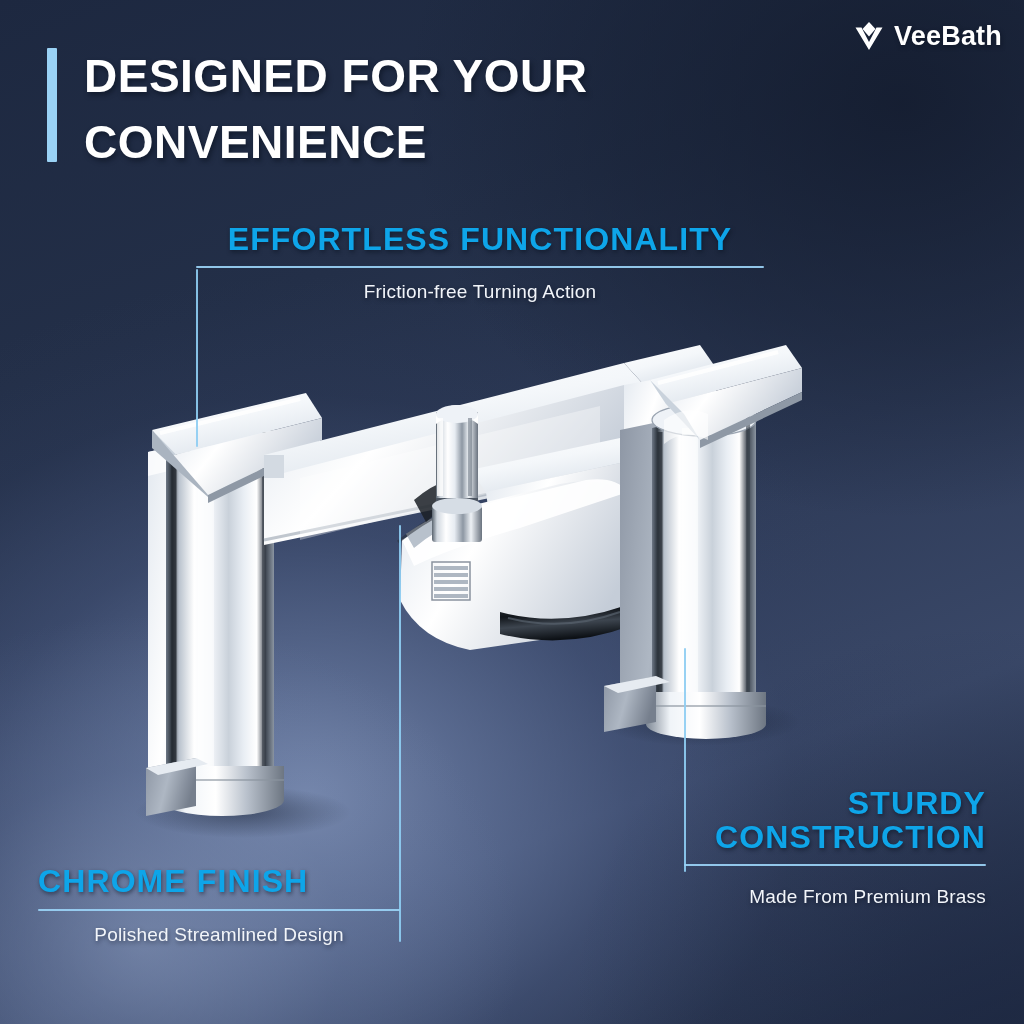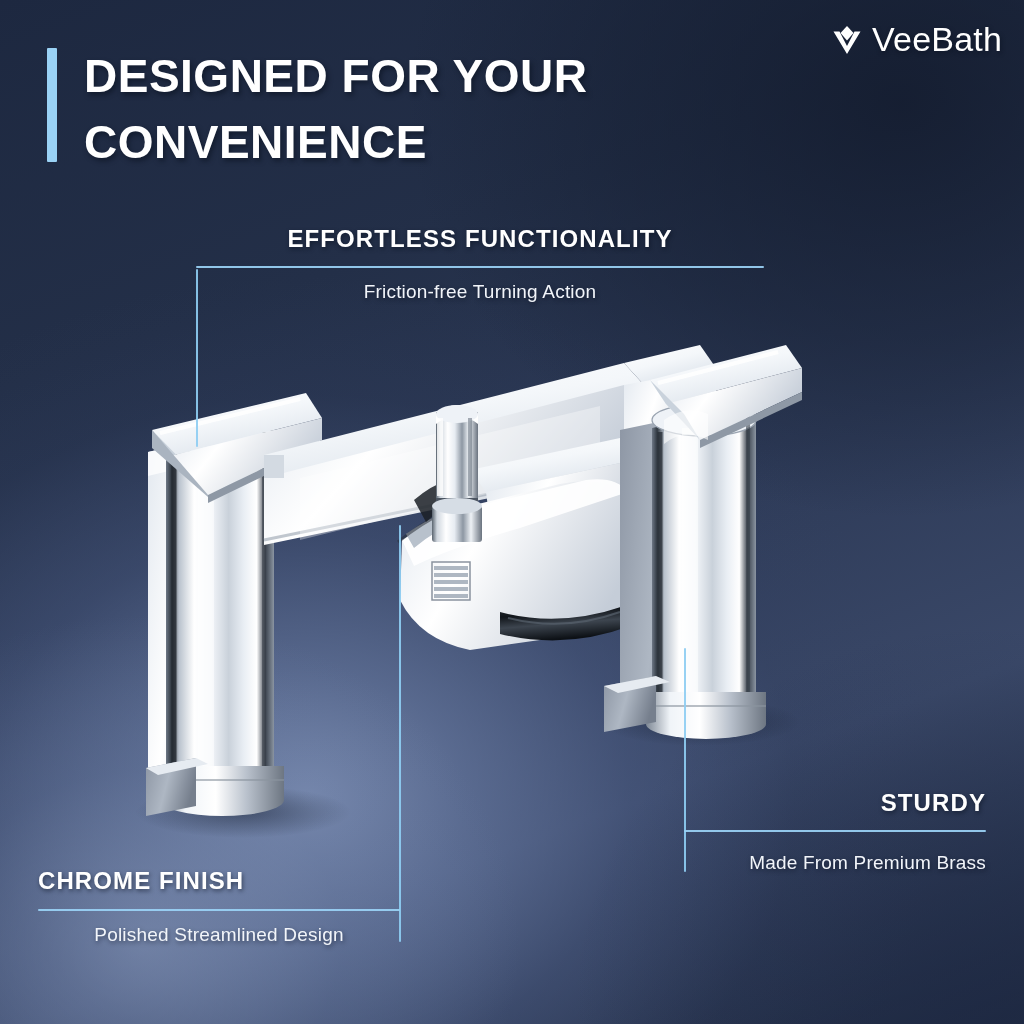--- a/index.html
+++ b/index.html
@@ -53,31 +53,31 @@
     position:absolute; left:84px; top:43px; width:640px;
     font-size:46px; font-weight:bold; letter-spacing:0.5px;
     line-height:66px; color:#ffffff;
     text-shadow:2px 3px 5px rgba(8,14,28,0.55);
   }
 
   
   .logo { position:absolute; right:22px; top:20px; display:flex; align-items:center; gap:9px; }
   .logo-mark { width:32px; height:32px; display:block; }
   .logo-text {
-    font-size:34px; font-weight:normal; color:#ffffff; letter-spacing:0.2px;
+    font-size:27px; font-weight:bold; color:#ffffff; letter-spacing:0.2px;
     text-shadow:1px 2px 4px rgba(8,14,28,0.5);
   }
 
   
   .product { position:absolute; left:0; top:0; width:1024px; height:1024px; }
 
   
   .callout { position:absolute; }
   .co-title {
-    color:#ffffff; font-size:24px; font-weight:bold; letter-spacing:1.1px;
+    color:#0ea5e9; font-size:32px; font-weight:bold; letter-spacing:1.1px;
     line-height:34px; text-shadow:1px 2px 4px rgba(8,14,28,0.55);
   }
   .co-sub {
     color:#f2f5fa; font-size:19px; font-weight:normal; letter-spacing:0.2px;
     line-height:28px; text-shadow:1px 2px 4px rgba(8,14,28,0.5);
   }
   .co-rule { height:2px; background:#9ad2f5; opacity:.93; border-radius:1px; }
   .leader { position:absolute; width:2px; background:#8ecdf2; opacity:.92; border-radius:1px; }
 
   
@@ -301,15 +301,16 @@
 <div class="leader" id="leader-chrome"></div>
 <div class="callout" id="callout-chrome">
   <div class="co-title">CHROME FINISH</div>
   <div class="co-rule"></div>
   <div class="co-sub">Polished Streamlined Design</div>
 </div>
 
 <div class="leader" id="leader-sturdy"></div>
 <div class="callout" id="callout-sturdy">
   <div class="co-title">STURDY</div>
+  <div class="co-title">CONSTRUCTION</div>
   <div class="co-rule"></div>
   <div class="co-sub">Made From Premium Brass</div>
 </div>
 
 </body></html>

